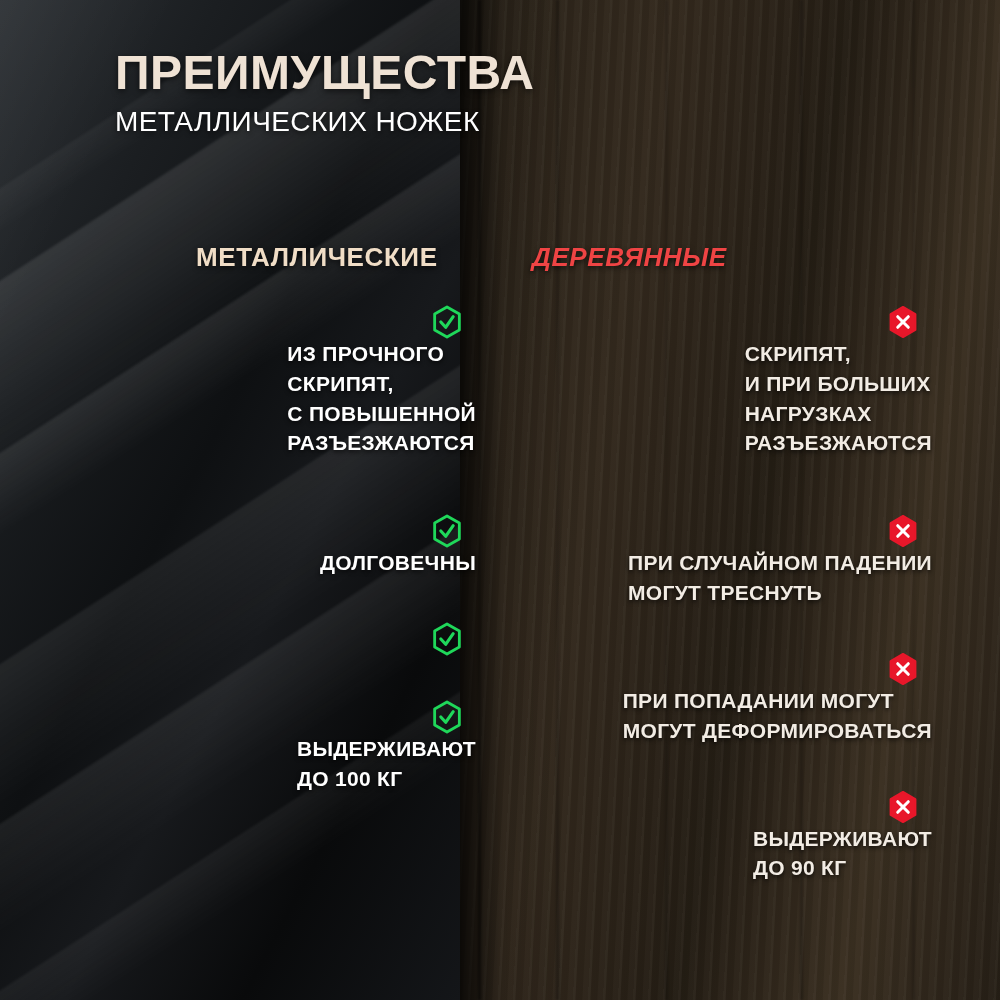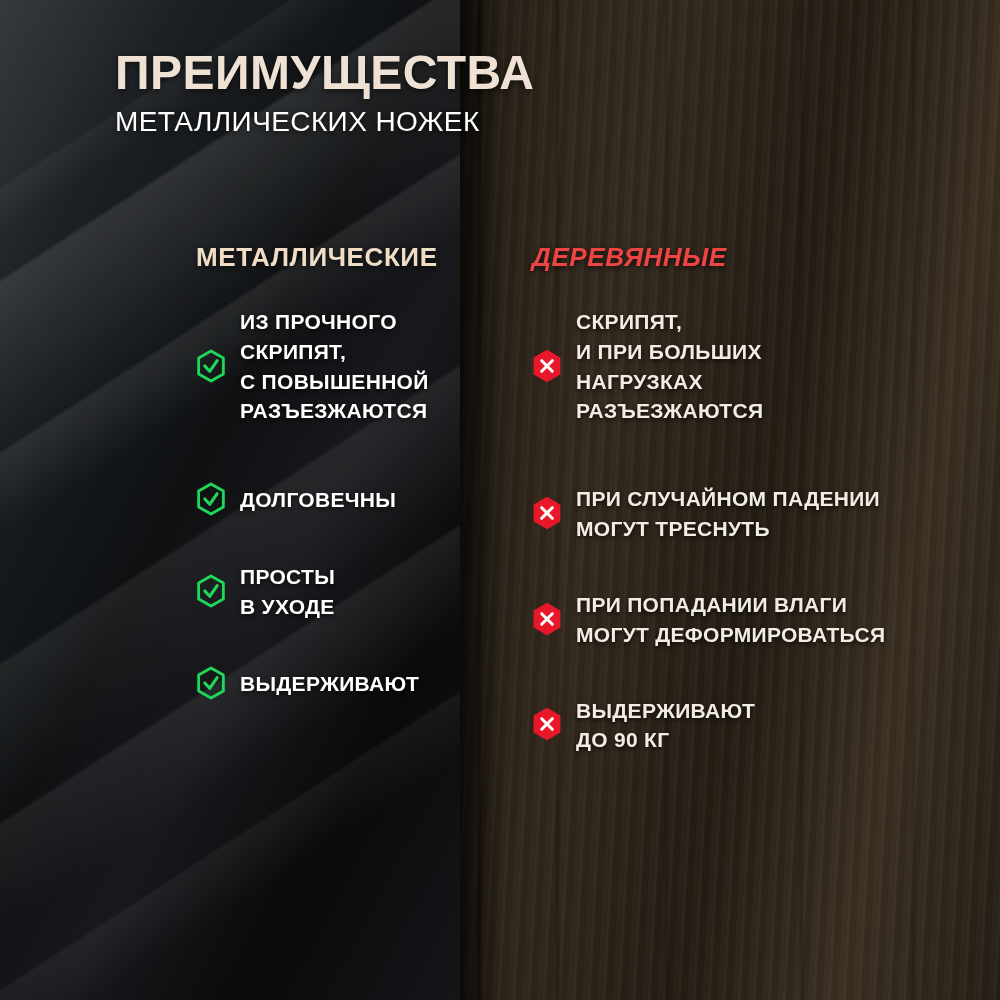--- a/index.html
+++ b/index.html
@@ -123,22 +123,23 @@
     font-weight: bold;
     letter-spacing: 0.6px;
     margin: 0 0 34px 0;
     text-shadow: 0 2px 5px rgba(0,0,0,0.65);
   }
   .col-left .col-heading { color: #f0ddc6; }
   .col-right .col-heading { color: #ef4444; font-style: italic; }
 
   .item {
     display: flex;
-    align-items: center;
+    align-items: flex-end;
     margin-bottom: 34px;
+    flex-direction: column;
   }
   .item .badge {
     flex: 0 0 auto;
     width: 30px; height: 34px;
     margin-right: 14px;
     margin-top: -2px;
   }
   .item .lines {
     font-size: 21px;
     font-weight: bold;
@@ -200,32 +201,29 @@
             </svg></span>
           <div class="lines">
             <div><span class="u">ДОЛГОВЕЧНЫ</span></div>
           </div>
         </div>
         <div class="item item-gap-lg">
           <span class="badge"><svg viewBox="0 0 34 38" width="30" height="34" aria-hidden="true">
               <polygon points="17,2 31,10 31,28 17,36 3,28 3,10" fill="none" stroke="#1fd85a" stroke-width="3.2" stroke-linejoin="round"></polygon>
               <polyline points="10,19 15.5,25 24,13" fill="none" stroke="#1fd85a" stroke-width="3.6" stroke-linecap="round" stroke-linejoin="round"></polyline>
             </svg></span>
-          <div class="lines">
-            <div><span class="u">ПРОСТЫ</span></div>
-            <div><span>В УХОДЕ</span></div>
-          </div>
         </div>
         <div class="item ">
           <span class="badge"><svg viewBox="0 0 34 38" width="30" height="34" aria-hidden="true">
               <polygon points="17,2 31,10 31,28 17,36 3,28 3,10" fill="none" stroke="#1fd85a" stroke-width="3.2" stroke-linejoin="round"></polygon>
               <polyline points="10,19 15.5,25 24,13" fill="none" stroke="#1fd85a" stroke-width="3.6" stroke-linecap="round" stroke-linejoin="round"></polyline>
             </svg></span>
           <div class="lines">
             <div><span>ВЫДЕРЖИВАЮТ</span></div>
+            <div><span class="u">ДО 100 КГ</span></div>
           </div>
         </div>
       </div>
   </div>
 
   <div class="col col-right">
     <div class="col-heading">ДЕРЕВЯННЫЕ</div>
     <div id="list-wood">
         <div class="item item-gap-xl">
           <span class="badge"><svg viewBox="0 0 34 38" width="30" height="34" aria-hidden="true">
@@ -251,21 +249,21 @@
             <div><span class="u">МОГУТ ТРЕСНУТЬ</span></div>
           </div>
         </div>
         <div class="item item-gap-lg">
           <span class="badge"><svg viewBox="0 0 34 38" width="30" height="34" aria-hidden="true">
               <polygon points="17,2 31,10 31,28 17,36 3,28 3,10" fill="#e8172a" stroke="#e8172a" stroke-width="2.4" stroke-linejoin="round"></polygon>
               <line x1="11" y1="13" x2="23" y2="25" stroke="#ffffff" stroke-width="3.4" stroke-linecap="round"></line>
               <line x1="23" y1="13" x2="11" y2="25" stroke="#ffffff" stroke-width="3.4" stroke-linecap="round"></line>
             </svg></span>
           <div class="lines">
-            <div><span>ПРИ ПОПАДАНИИ ВЛАГИ</span></div>
+            <div><span>ПРИ ПОПАДАНИИ МОГУТ</span></div>
             <div><span>МОГУТ </span><span class="u">ДЕФОРМИРОВАТЬСЯ</span></div>
           </div>
         </div>
         <div class="item ">
           <span class="badge"><svg viewBox="0 0 34 38" width="30" height="34" aria-hidden="true">
               <polygon points="17,2 31,10 31,28 17,36 3,28 3,10" fill="#e8172a" stroke="#e8172a" stroke-width="2.4" stroke-linejoin="round"></polygon>
               <line x1="11" y1="13" x2="23" y2="25" stroke="#ffffff" stroke-width="3.4" stroke-linecap="round"></line>
               <line x1="23" y1="13" x2="11" y2="25" stroke="#ffffff" stroke-width="3.4" stroke-linecap="round"></line>
             </svg></span>
           <div class="lines">

